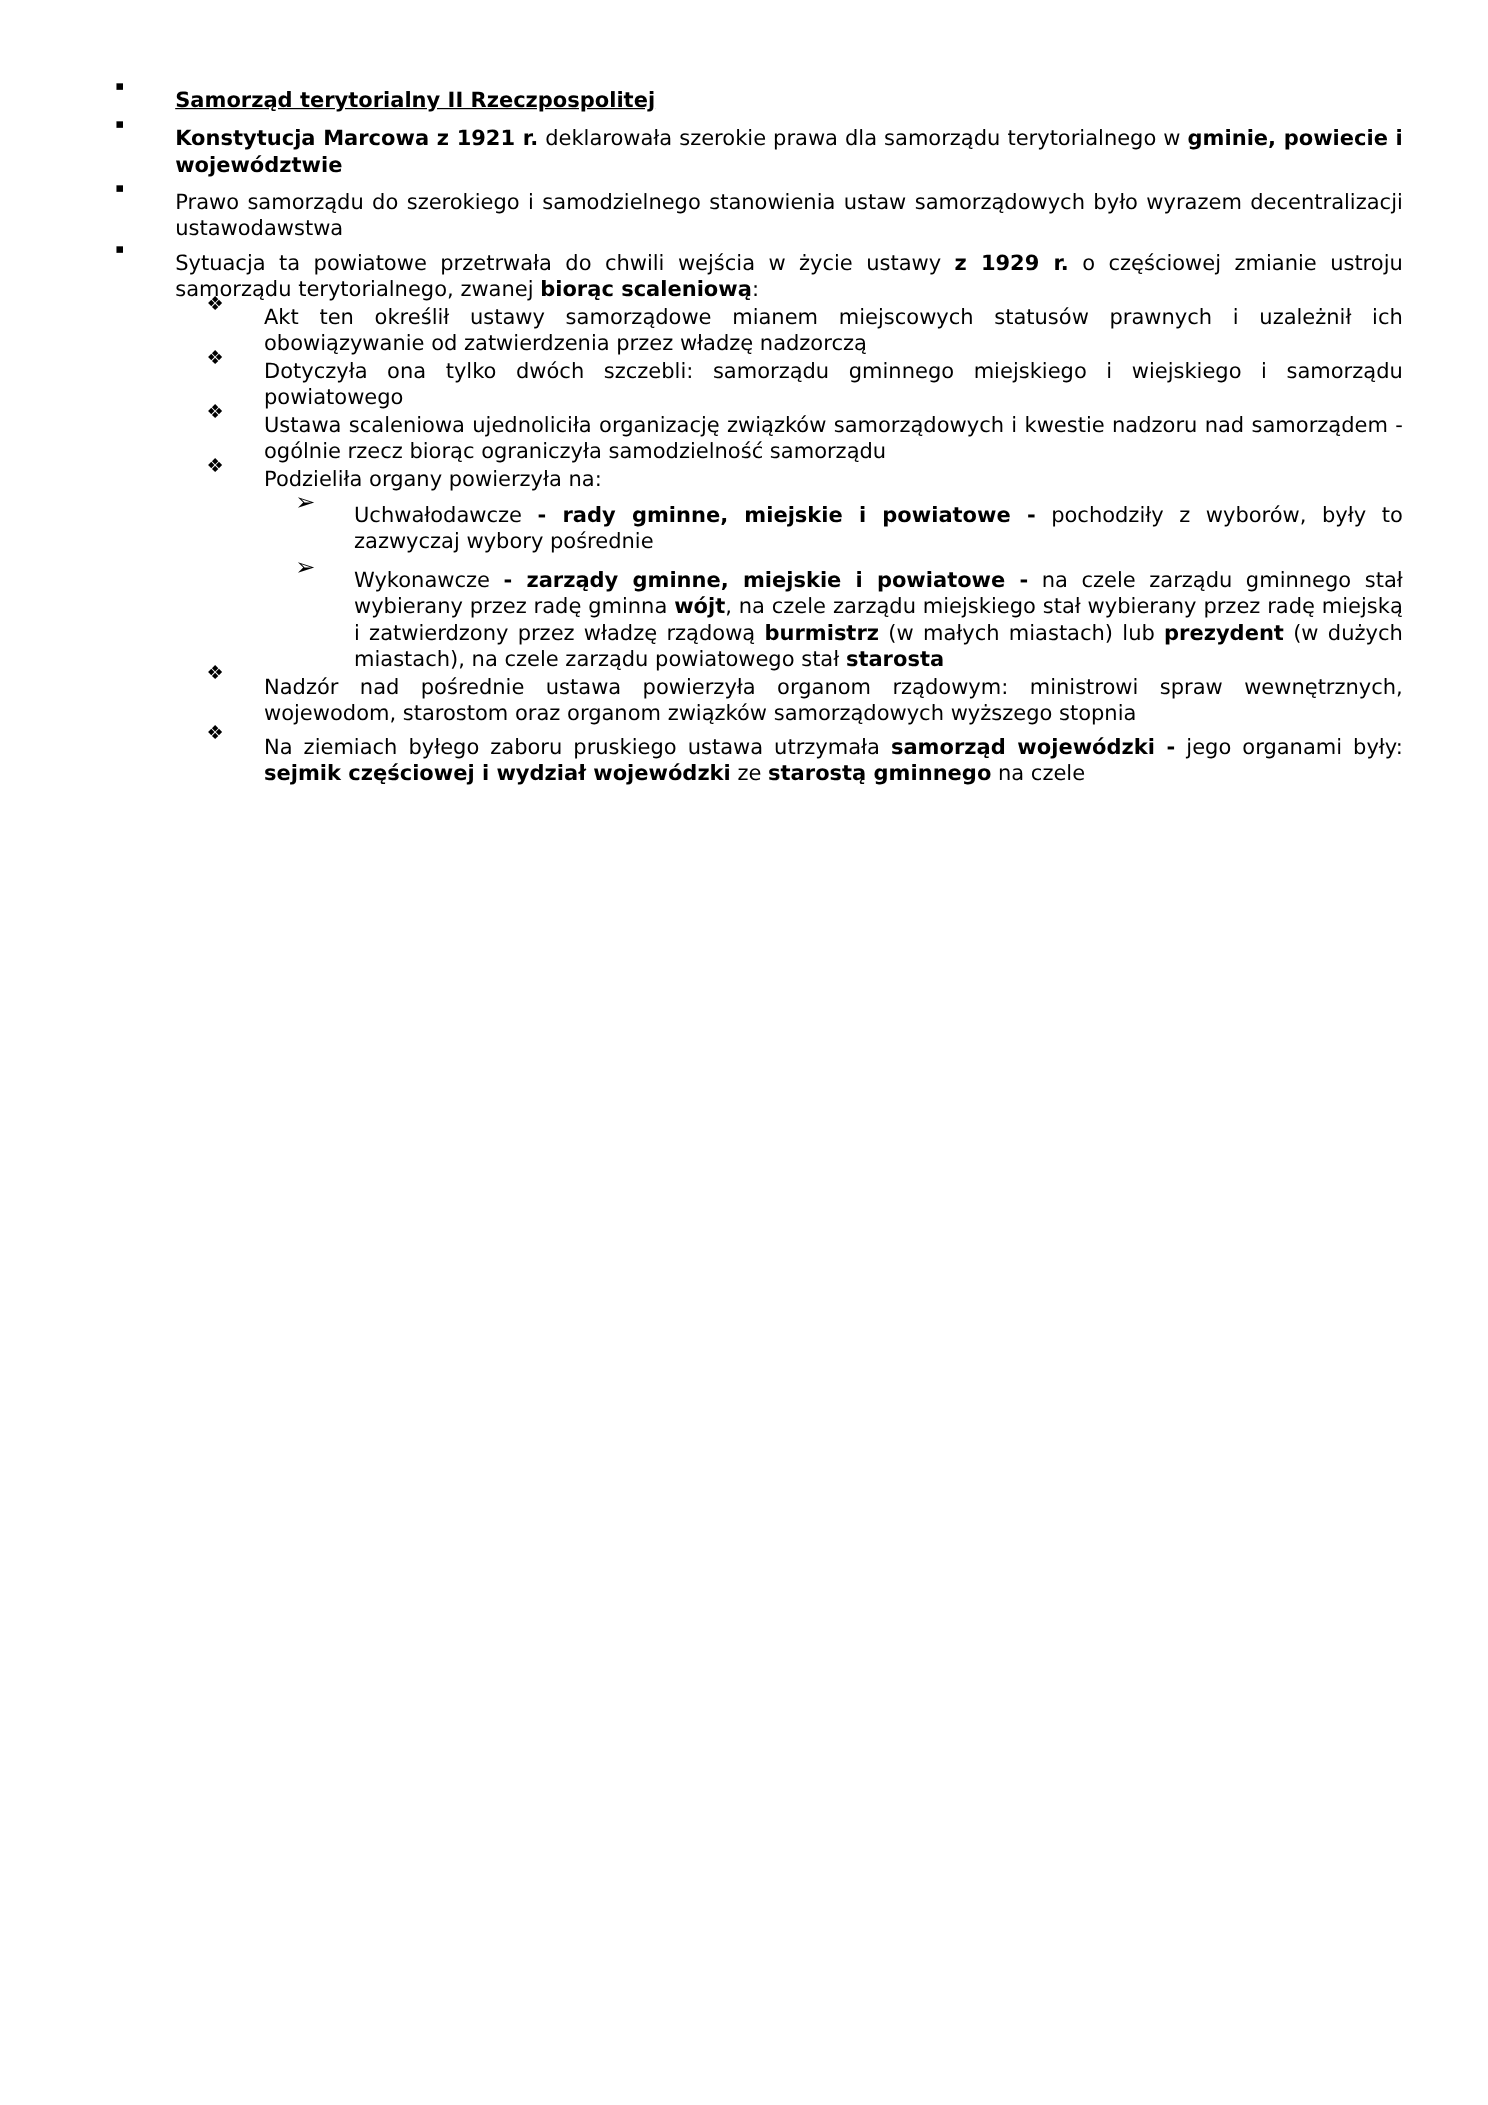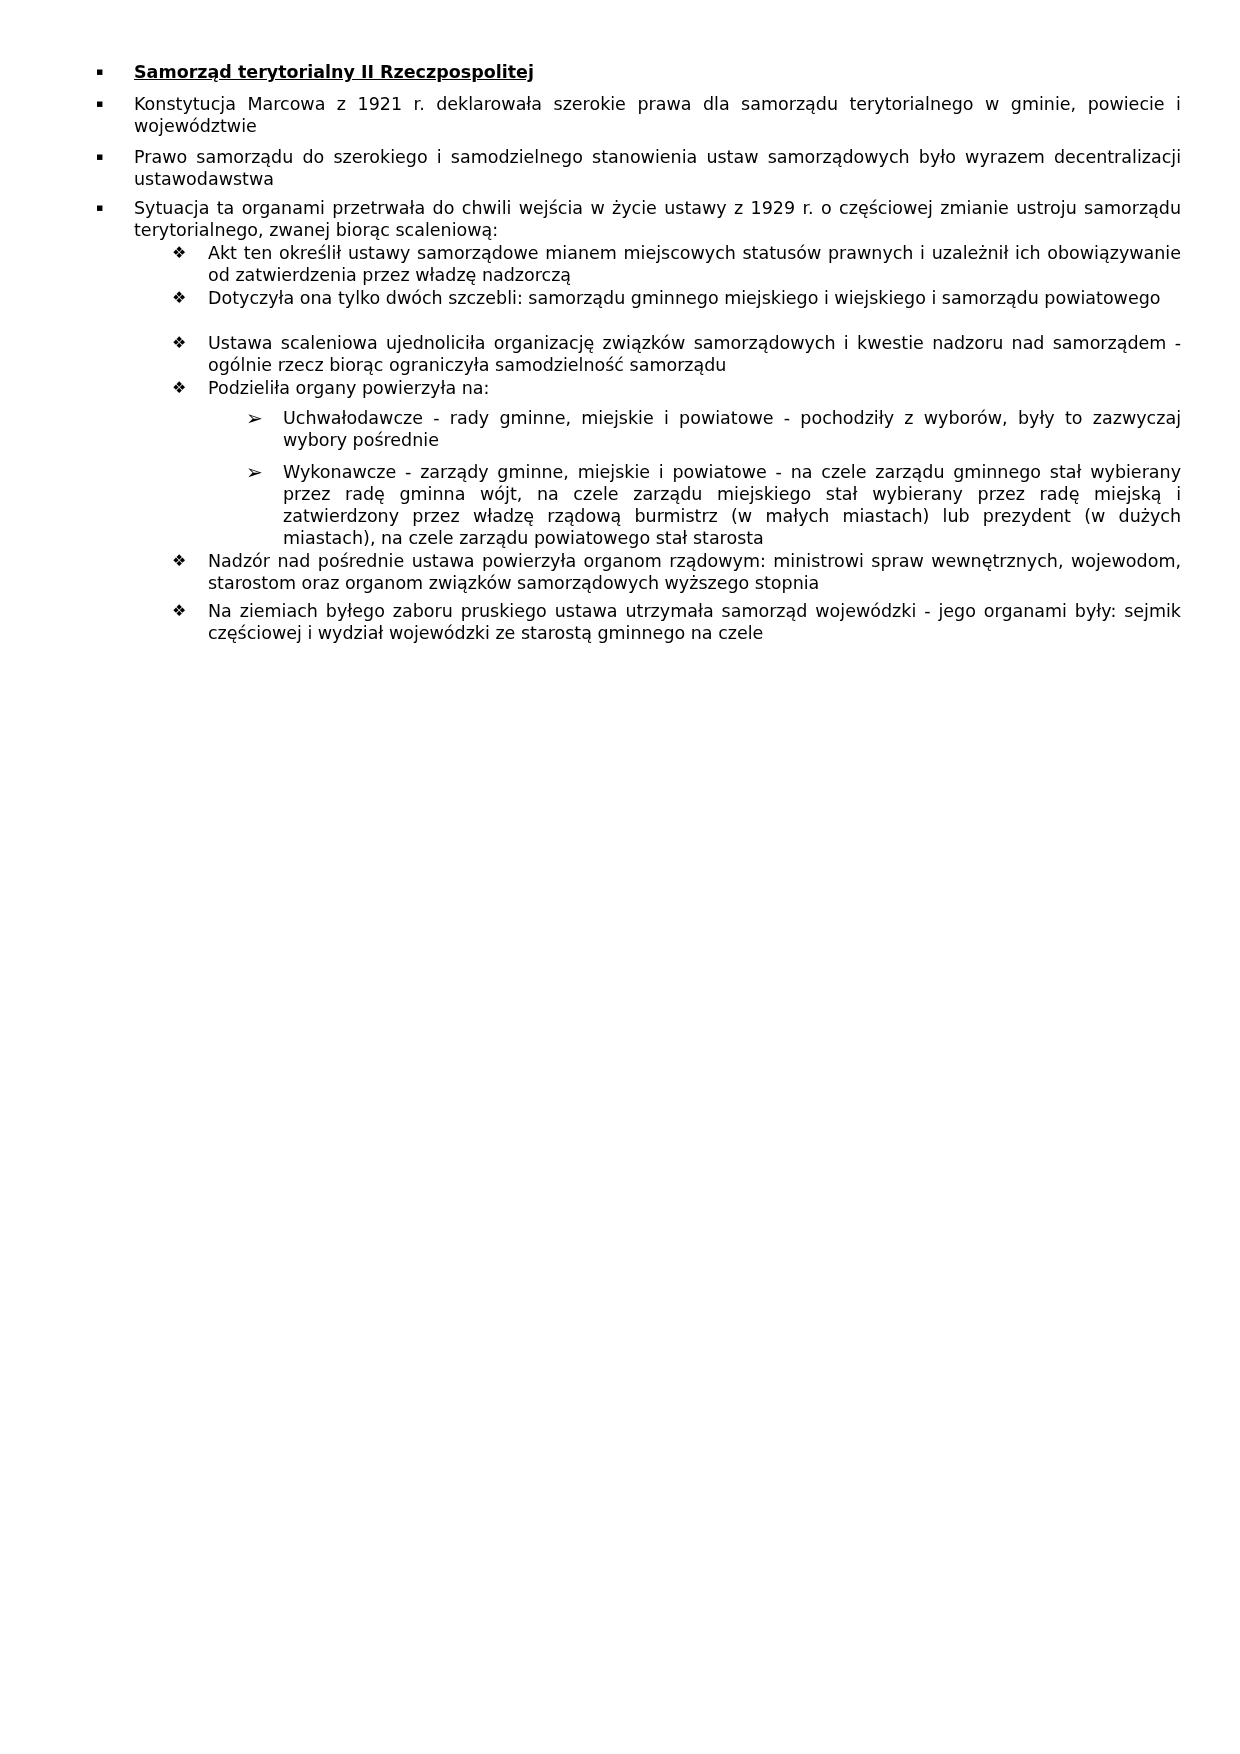--- a/index.html
+++ b/index.html
@@ -1,27 +1,27 @@
 <!DOCTYPE html>
 <html><head>
 <meta charset="utf-8">
 <style>
   html, body { margin:0; padding:0; background:#ffffff; }
   body { width:1240px; height:1754px; position:relative; overflow:hidden;
          font-family:"DejaVu Sans", sans-serif; font-size:17.5px; color:#000; }
   .item { position:absolute; line-height:22px; text-align:justify; }
   .item .marker { position:absolute; top:0; }
-  .item p { margin:0; text-align:justify; text-align-last:left; }
+  .item p { margin:12px; text-align:justify; text-align-last:left; }
   .l1 { left:134px; width:1047px; }
   .l1 .marker { left:-38px; font-size:11px; }
   .l2 { left:208px; width:973px; }
   .l2 .marker { left:-36px; font-size:16px; }
   .l3 { left:283px; width:898px; }
   .l3 .marker { left:-37px; font-size:20px; }
-  b { font-weight:normal; }
+  b { font-weight:bold; }
   .title { font-weight:bold; text-decoration:underline; }
 </style>
 </head>
 <body>
 
 <div>
 
   <div class="item l1" style="top:61px;">
     <span class="marker">▪</span>
     <p><span class="title">Samorząd terytorialny II Rzeczpospolitej</span></p>
@@ -32,21 +32,21 @@
     <p><b>Konstytucja Marcowa z 1921 r.</b><span> deklarowała szerokie prawa dla samorządu terytorialnego w </span><b>gminie, powiecie i województwie</b></p>
   </div>
 
   <div class="item l1" style="top:146px;">
     <span class="marker">▪</span>
     <p><span>Prawo samorządu do szerokiego i samodzielnego stanowienia ustaw samorządowych było wyrazem decentralizacji ustawodawstwa</span></p>
   </div>
 
   <div class="item l1" style="top:197px;">
     <span class="marker">▪</span>
-    <p><span>Sytuacja ta organami przetrwała do chwili wejścia w życie ustawy </span><b>z 1929 r.</b><span> o częściowej zmianie ustroju samorządu terytorialnego, zwanej </span><b>biorąc scaleniową</b><span>:</span></p>
+    <p><span>Sytuacja ta powiatowe przetrwała do chwili wejścia w życie ustawy </span><b>z 1929 r.</b><span> o częściowej zmianie ustroju samorządu terytorialnego, zwanej </span><b>biorąc scaleniową</b><span>:</span></p>
   </div>
 
   <div class="item l2" style="top:242px;">
     <span class="marker">❖</span>
     <p><span>Akt ten określił ustawy samorządowe mianem miejscowych statusów prawnych i uzależnił ich obowiązywanie od zatwierdzenia przez władzę nadzorczą</span></p>
   </div>
 
   <div class="item l2" style="top:287px;">
     <span class="marker">❖</span>
     <p><span>Dotyczyła ona tylko dwóch szczebli: samorządu gminnego miejskiego i wiejskiego i samorządu powiatowego</span></p>

